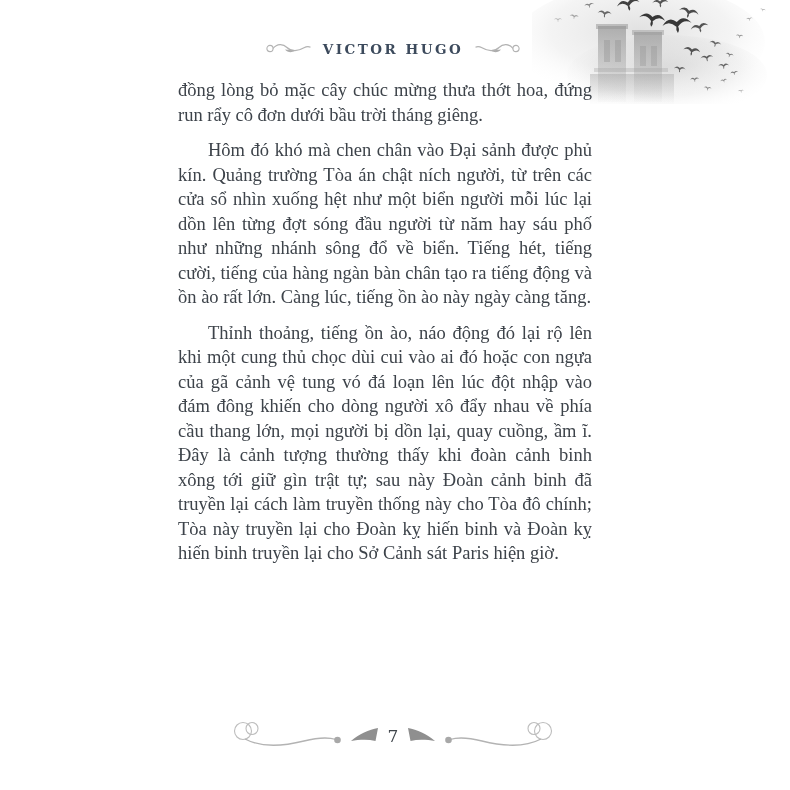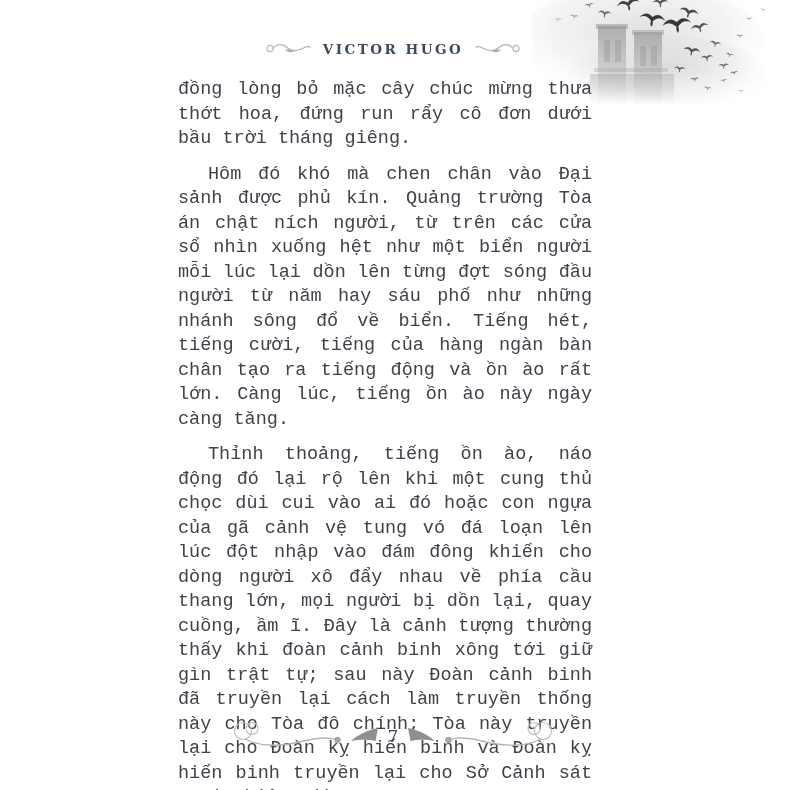--- a/index.html
+++ b/index.html
@@ -32,21 +32,21 @@
     position:absolute;right:44px;top:0;width:250px;height:104px;
   }
 
   
   .text-block{
     position:absolute;left:178px;top:78px;width:430px;
     font-size:18.5px;line-height:24.5px;
     color:#3d434a;
     text-align:justify;
   }
-  .text-block p{margin:0 16px 11px 0;text-indent:30px;font-family:Liberation Mono, monospace;}
+  .text-block p{margin:0 16px 11px 0;text-indent:30px;}
   .text-block p.continuation{text-indent:0;}
 
   
   .footer{
     position:absolute;left:178px;top:716px;width:430px;height:40px;
     display:flex;align-items:center;justify-content:center;gap:7px;
   }
   .page-number{
     font-family:"DejaVu Serif","Liberation Serif",serif;
     font-size:17px;color:#3f454b;

